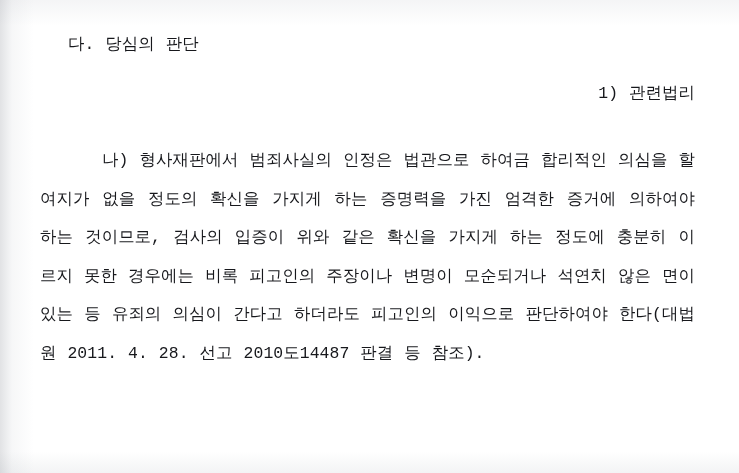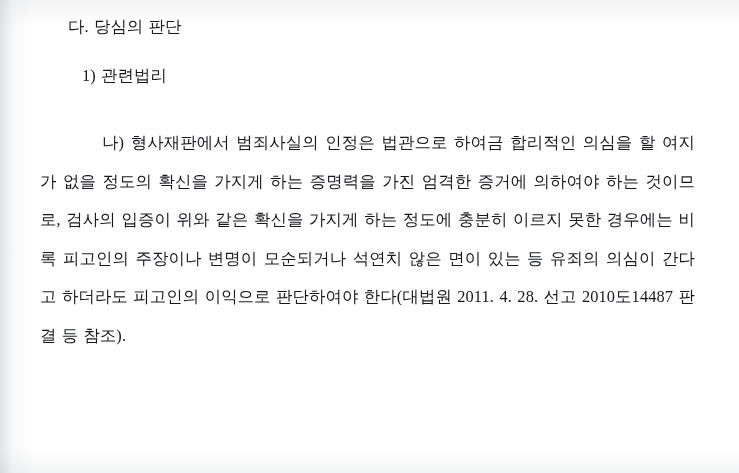--- a/index.html
+++ b/index.html
@@ -24,40 +24,41 @@
       linear-gradient(to bottom, rgba(150,155,165,0.10) 0px, rgba(255,255,255,0) 26px),
       linear-gradient(to top, rgba(140,145,155,0.10) 0px, rgba(255,255,255,0) 22px),
       #ffffff;
   }
   .doc-body {
     position: absolute;
     left: 0;
     top: 0;
     right: 0;
     bottom: 0;
-    padding: 8px 44px 0 40px;
+    padding: 26px 44px 0 40px;
     box-sizing: border-box;
+    font-family: Liberation Mono, monospace;
   }
   .para {
     margin: 0;
     font-size: 16.4px;
     line-height: 38.5px;
     letter-spacing: 0.1px;
     word-spacing: 1px;
     text-align: justify;
     text-justify: inter-character;
     color: #17181c;
   }
   .heading {
     text-indent: 28px;
     text-align: left;
   }
   .subheading {
     text-indent: 42px;
-    text-align: left;
+    text-align: right;
   }
   .indent-para {
     text-indent: 62px;
   }
   .spacer-sm { height: 10px; }
   .spacer-md { height: 13px; }
   .spacer-lg { height: 16px; }
 </style>
 </head>
 <body>

